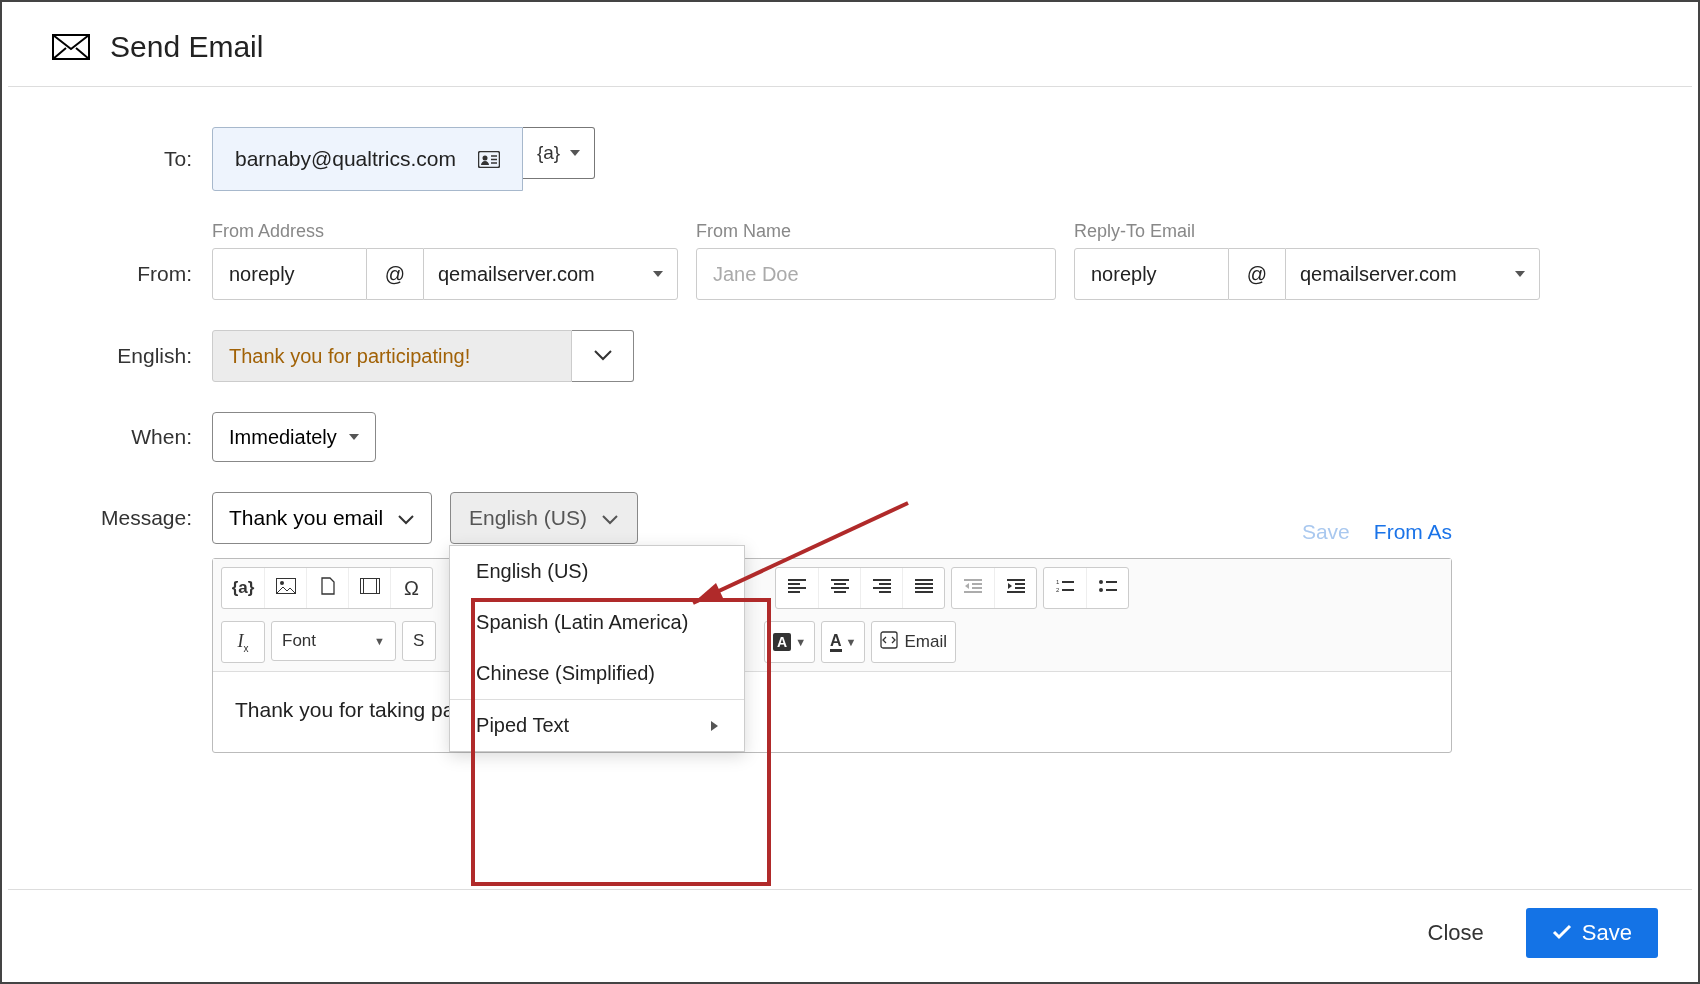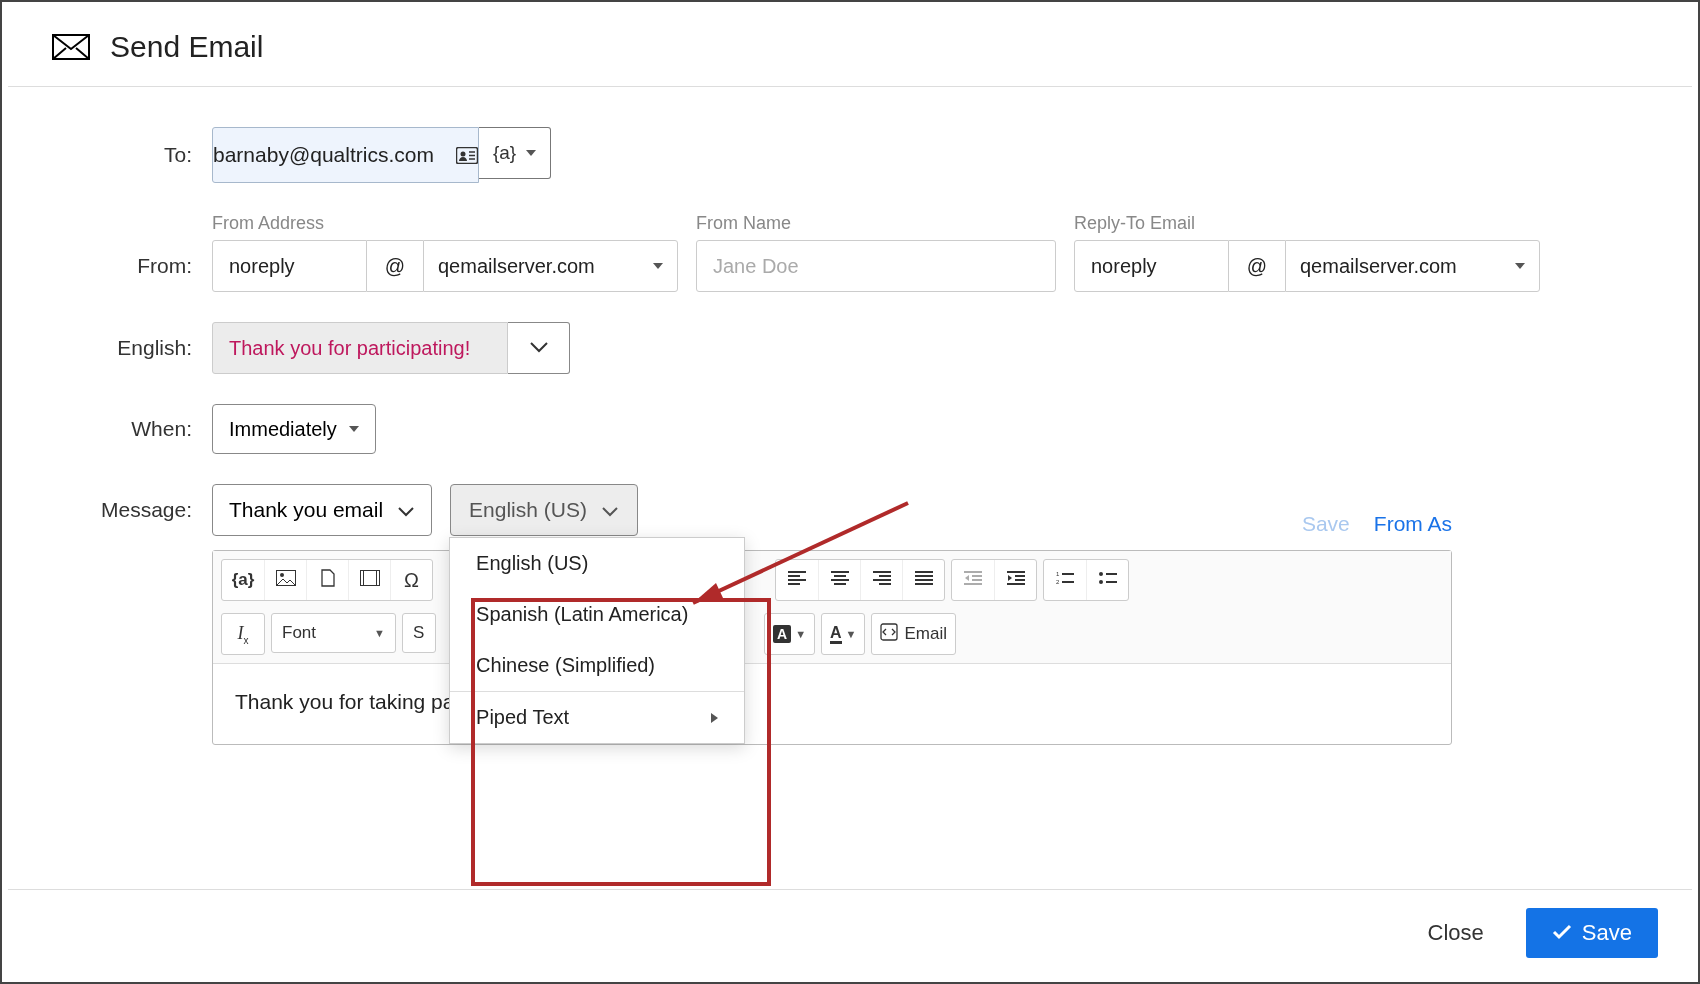--- a/index.html
+++ b/index.html
@@ -5,35 +5,35 @@
   * { box-sizing: border-box; font-family: -apple-system, BlinkMacSystemFont, "Segoe UI", Helvetica, Arial, sans-serif; }
   html, body { margin:0; padding:0; background:#f2f2f2; }
   .outer-border { width:1700px; height:984px; margin:0 auto; border:2px solid #444; border-radius:0; background:#fff; position:relative; overflow:hidden; }
   .modal { position:absolute; inset:6px; background:#fff; border-radius:4px; display:flex; flex-direction:column; }
   .header { display:flex; align-items:center; gap:20px; padding:22px 44px; border-bottom:1px solid #ddd; }
   .header h1 { font-size:30px; font-weight:500; margin:0; color:#222; }
   .content { flex:1; overflow:auto; padding:40px 44px 0 44px; }
   .row { display:flex; align-items:center; margin-bottom:30px; }
   .label { width:160px; text-align:right; font-size:21px; color:#333; padding-right:20px; }
   .fields { flex:1; display:flex; align-items:center; gap:18px; flex-wrap:wrap; position:relative; }
-  .to-chip { display:flex; align-items:center; background:#eef4fd; border:1px solid #a7b8cc; border-radius:3px 0 0 3px; height:56px; padding:0 0; font-size:21px; color:#222; }
+  .to-chip { display:flex; align-items:center; background:#eef4fd; border:1px solid #a7b8cc; border-radius:3px 0 0 3px; height:64px; padding:0 22px; font-size:21px; color:#222; }
   .to-chip .contact-icon { margin-left:22px; }
   .to-pipe { display:flex; align-items:center; border:1px solid #777; border-left:none; border-radius:0 3px 3px 0; height:52px; padding:0 14px; font-size:19px; color:#333; background:#fff; gap:10px; }
   .sub-label { font-size:18px; color:#888; margin-bottom:6px; display:block; }
   .col { display:flex; flex-direction:column; }
   .input, .select { height:52px; border:1px solid #ccc; border-radius:3px; background:#fff; font-size:20px; padding:0 14px; color:#222; display:flex; align-items:center; }
   .input input { border:none; outline:none; font-size:20px; width:100%; background:transparent; color:#222; }
   .input input::placeholder { color:#aaa; }
   .at-box { width:56px; justify-content:center; text-align:center; border-left:none; border-right:none; }
   .from-group { display:flex; }
   .from-group .input:first-child { border-radius:3px 0 0 3px; width:155px; }
   .from-group .at-box { border-radius:0; }
   .from-group .domain { border-radius:0 3px 3px 0; width:255px; justify-content:space-between; }
   .from-name { width:360px; }
-  .subject-box { width:296px; height:52px; background:#ececec; border:1px solid #ccc; border-radius:3px 0 0 3px; display:flex; align-items:center; padding:0 16px; font-size:20px; color:#be185d; }
+  .subject-box { width:360px; height:52px; background:#ececec; border:1px solid #ccc; border-radius:3px 0 0 3px; display:flex; align-items:center; padding:0 16px; font-size:20px; color:#a16207; }
   .subject-dd { width:62px; height:52px; border:1px solid #888; border-left:none; border-radius:0 3px 3px 0; display:flex; align-items:center; justify-content:center; background:#fff; }
   .when-dd { height:50px; border:1px solid #888; border-radius:4px; padding:0 16px; display:flex; align-items:center; gap:12px; font-size:20px; background:#fff; }
   .msg-dd { height:52px; border:1px solid #888; border-radius:4px; padding:0 16px; display:flex; align-items:center; gap:14px; font-size:21px; background:#fff; }
   .lang-dd { height:52px; border:1px solid #888; border-radius:4px; padding:0 18px; display:flex; align-items:center; gap:14px; font-size:21px; background:#ededed; color:#555; position:relative; }
   .save-links { margin-left:auto; display:flex; gap:24px; font-size:21px; }
   .save-link { color:#1a73e8; }
   .save-link.disabled { color:#a9c8ef; }
   .editor { border:1px solid #bbb; border-radius:3px; margin-left:0; margin-top:4px; background:#fff; width:1240px; }
   .toolbar { display:flex; flex-wrap:wrap; gap:6px; padding:8px; background:#fafafa; border-bottom:1px solid #ddd; }
   .tb-group { display:flex; border:1px solid #ccc; border-radius:3px; background:#fff; overflow:hidden; }

